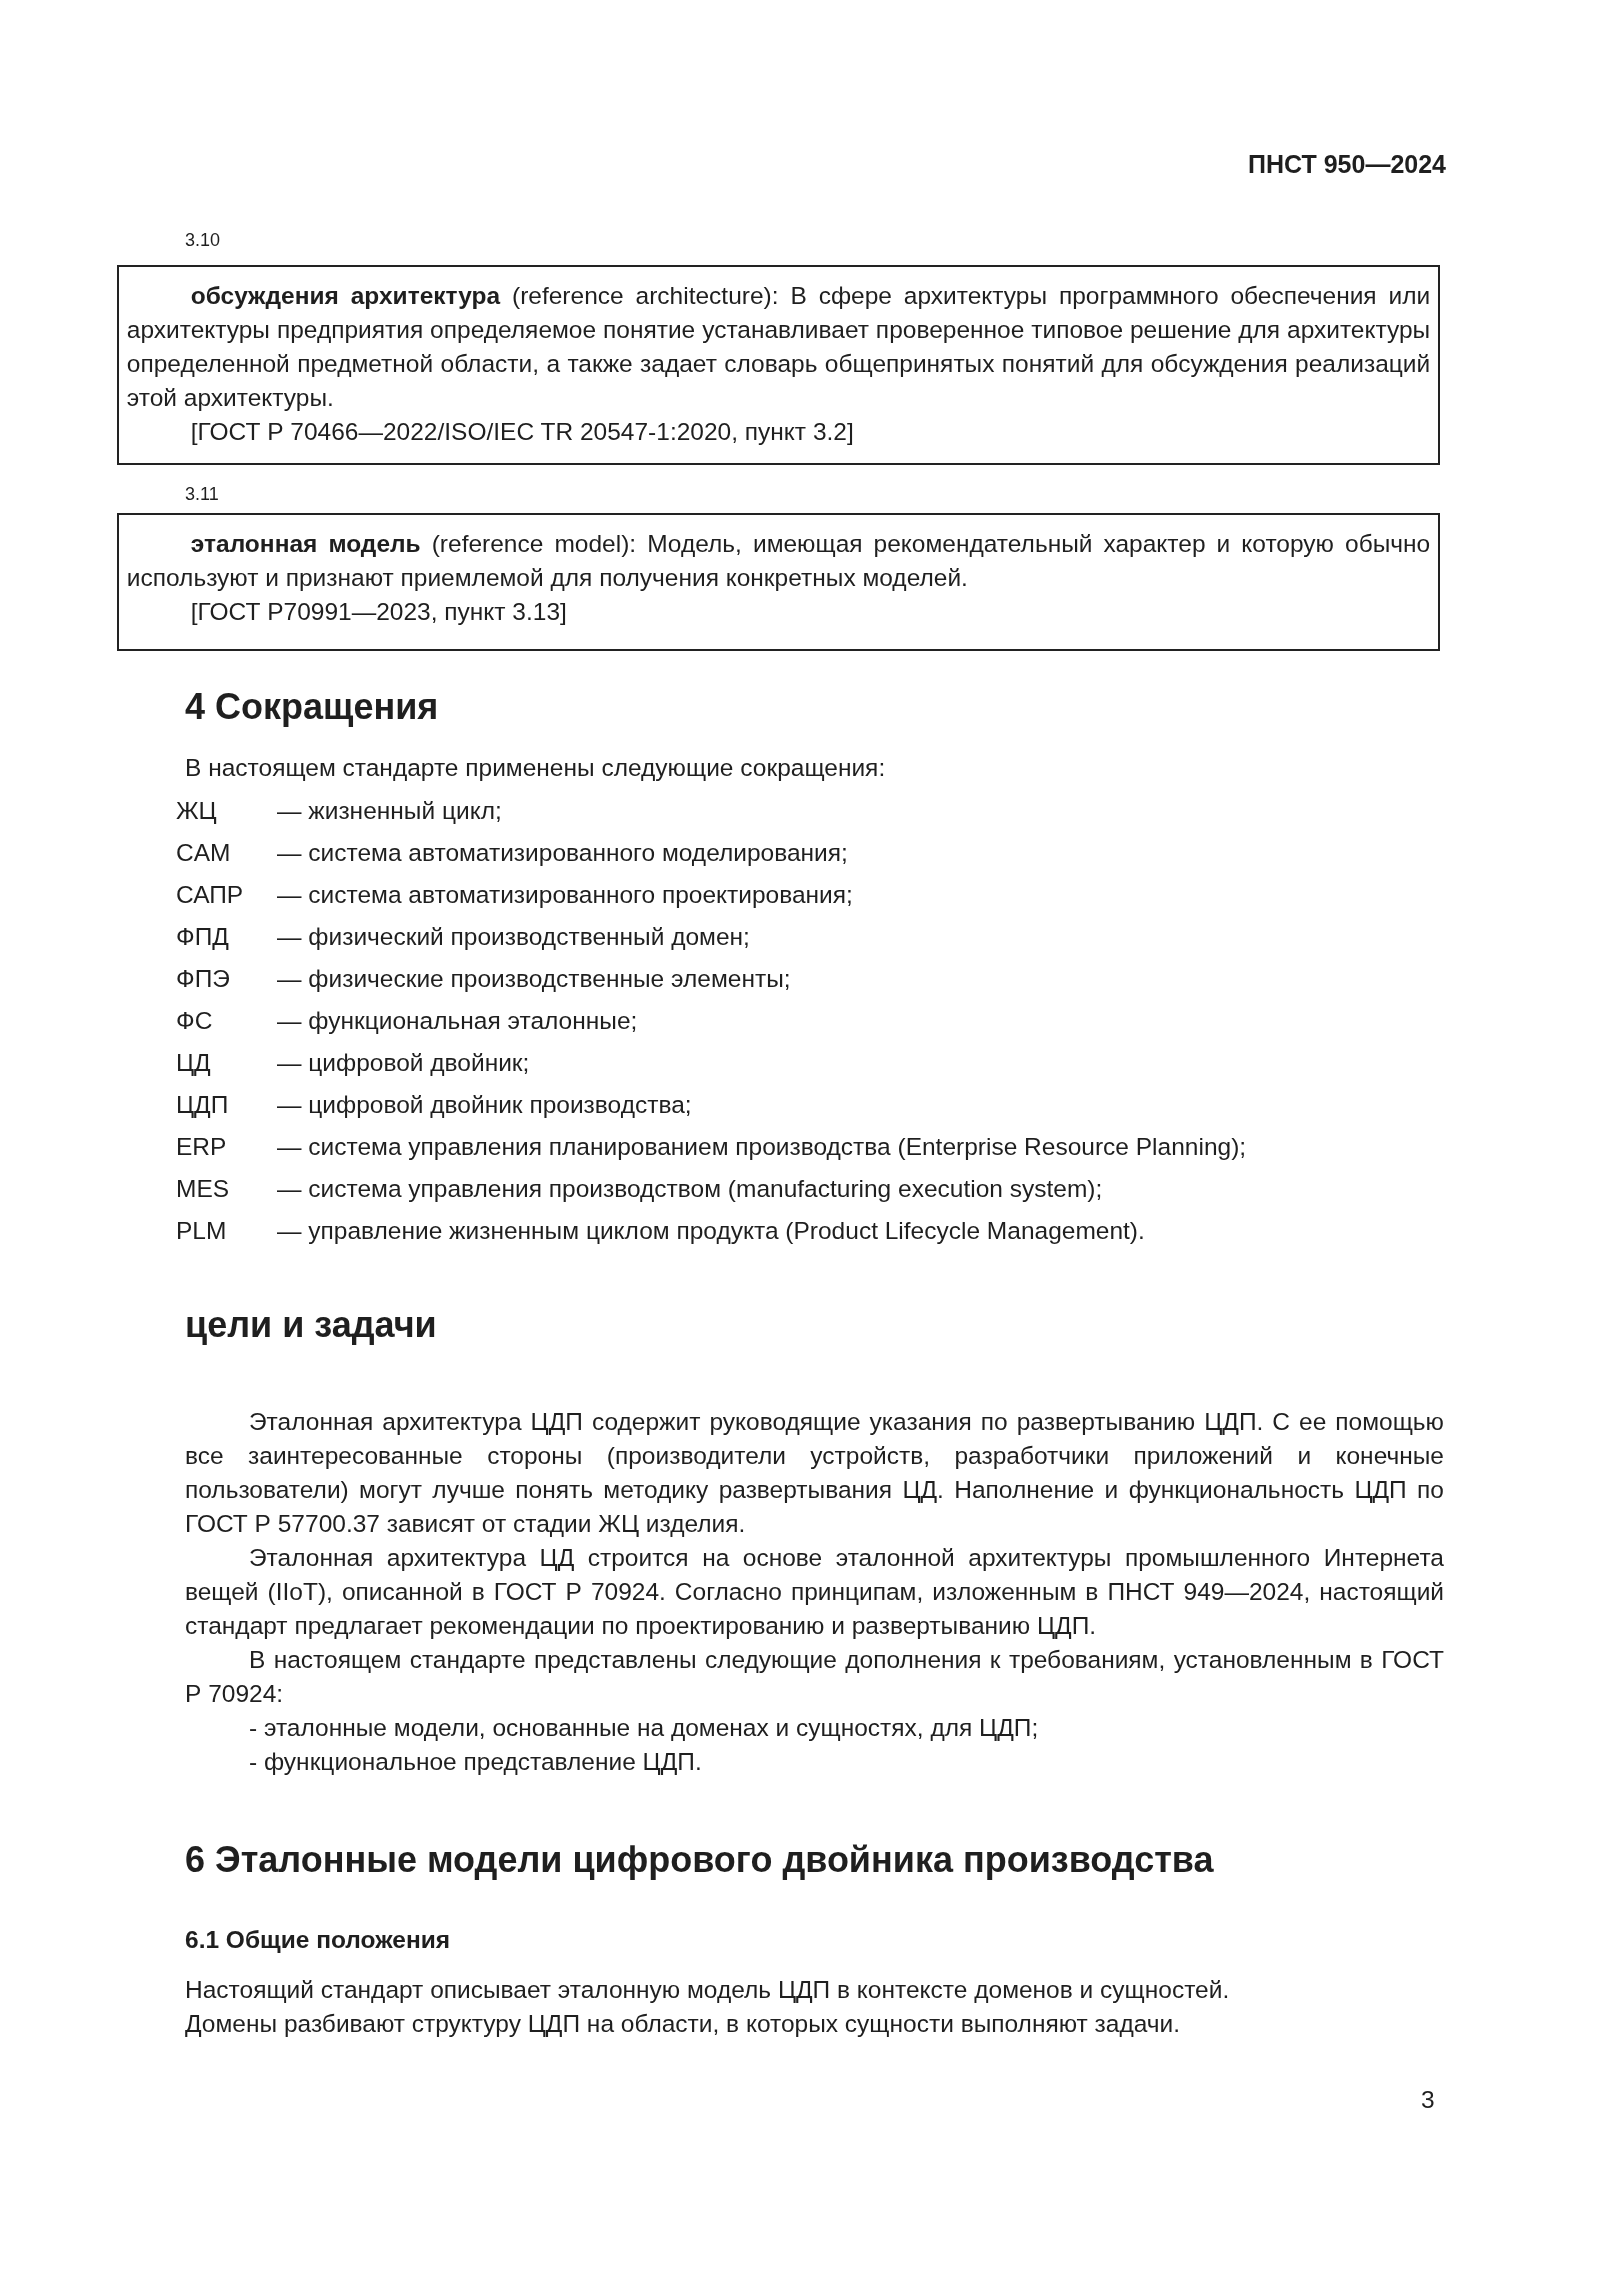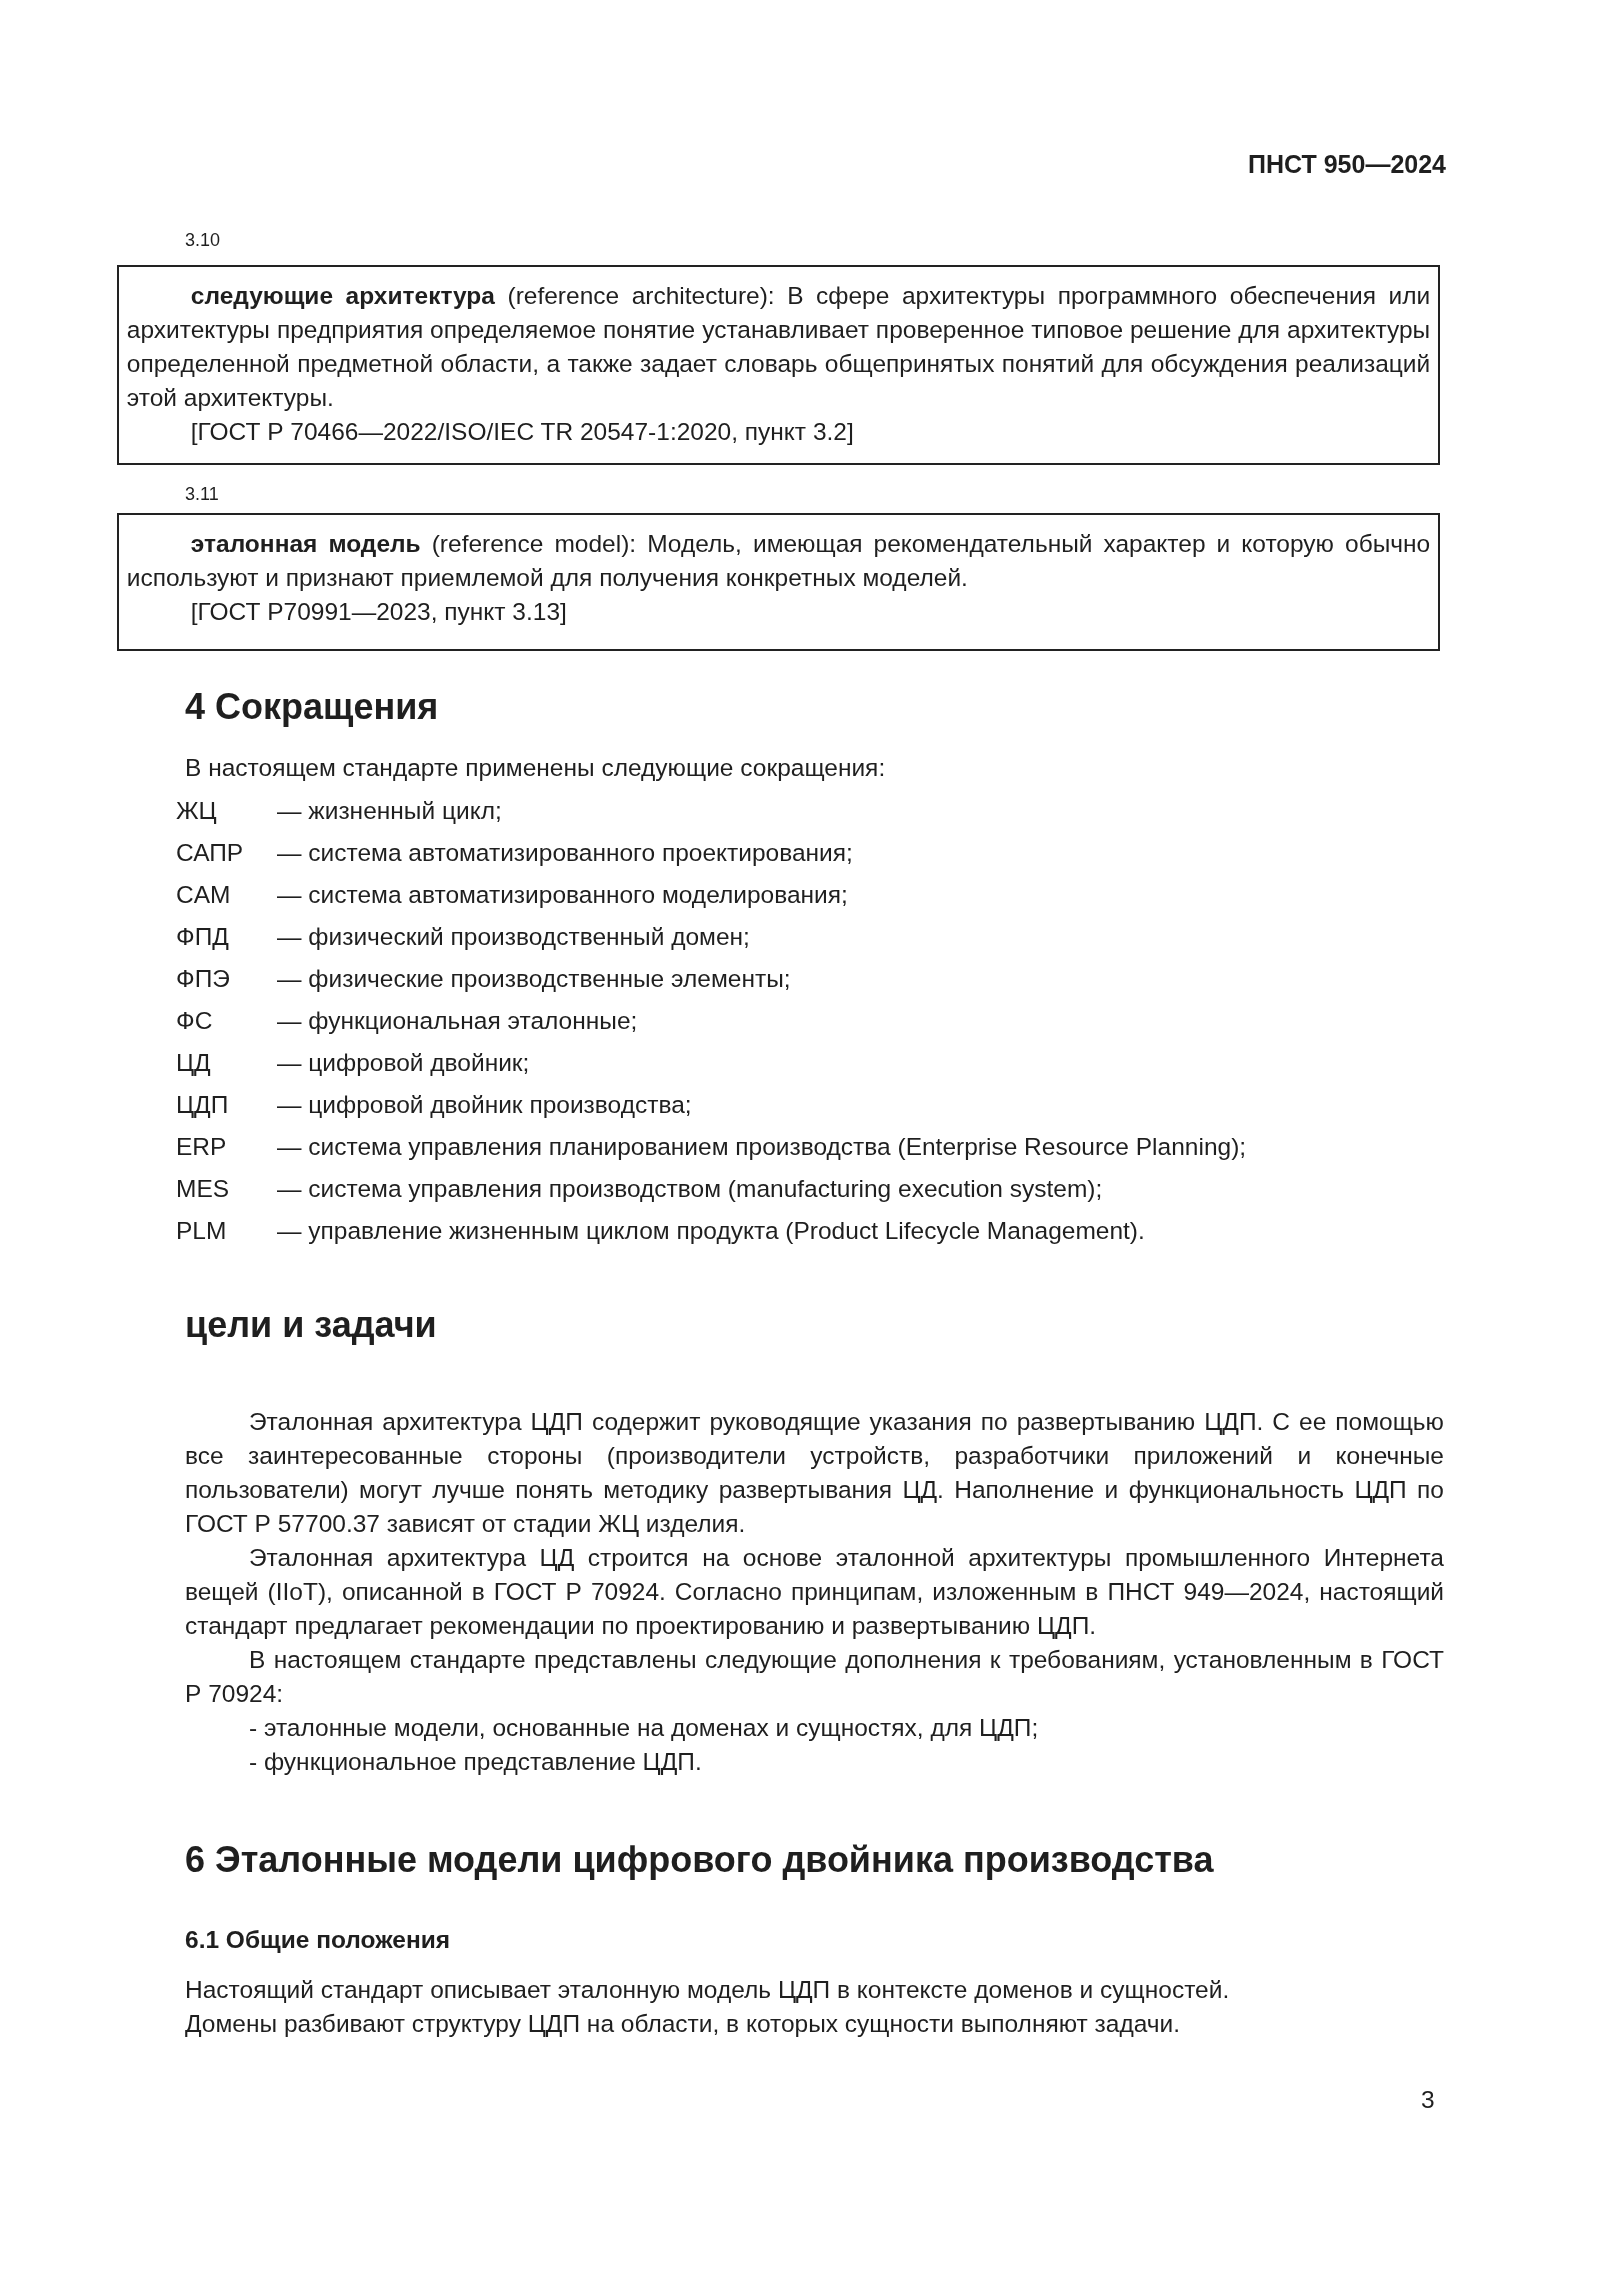--- a/index.html
+++ b/index.html
@@ -29,44 +29,44 @@
     .abbr-val { flex: 1; }
     .page-num { left: 1421px; top: 2083px; font-size: 24.5px; }
   </style>
 </head>
 <body>
 
 <div class="abs header-code">ПНСТ 950—2024</div>
 
 <div class="abs term-num" style="top:223px;">3.10</div>
 <div class="term-box" style="top:265px; height:200px;">
-  <p class="indent"><b>следующие архитектура</b><span> (reference architecture): </span><span>В сфере архитектуры программного обеспечения или архитектуры предприятия определяемое понятие устанавливает проверенное типовое решение для архитектуры определенной предметной области, а также задает словарь общепринятых понятий для обсуждения реализаций этой архитектуры.</span></p>
+  <p class="indent"><b>обсуждения архитектура</b><span> (reference architecture): </span><span>В сфере архитектуры программного обеспечения или архитектуры предприятия определяемое понятие устанавливает проверенное типовое решение для архитектуры определенной предметной области, а также задает словарь общепринятых понятий для обсуждения реализаций этой архитектуры.</span></p>
   <p class="src">[ГОСТ Р 70466—2022/ISO/IEC TR 20547-1:2020, пункт 3.2]</p>
 </div>
 
 <div class="abs term-num" style="top:477px;">3.11</div>
 <div class="term-box" style="top:513px; height:138px;">
   <p class="indent"><b>эталонная модель</b><span> (reference model): </span><span> Модель, имеющая рекомендательный характер и которую обычно используют и признают приемлемой для получения конкретных моделей.</span></p>
   <p class="src">[ГОСТ Р70991—2023, пункт 3.13]</p>
 </div>
 
 <div class="abs h1" style="top:686px;">4  Сокращения</div>
 <div class="abs" style="left:185px; top:751px;">В настоящем стандарте применены следующие сокращения:</div>
 <div class="abs abbr-list" style="top:790px;">
   <div class="abbr-row">
       <span class="abbr-key">ЖЦ</span>
       <span class="abbr-val">— жизненный цикл;</span>
     </div>
   <div class="abbr-row">
+      <span class="abbr-key">CAM</span>
+      <span class="abbr-val">— система автоматизированного моделирования;</span>
+    </div>
+  <div class="abbr-row">
       <span class="abbr-key">САПР</span>
       <span class="abbr-val">— система автоматизированного проектирования;</span>
-    </div>
-  <div class="abbr-row">
-      <span class="abbr-key">CAM</span>
-      <span class="abbr-val">— система автоматизированного моделирования;</span>
     </div>
   <div class="abbr-row">
       <span class="abbr-key">ФПД</span>
       <span class="abbr-val">— физический производственный домен;</span>
     </div>
   <div class="abbr-row">
       <span class="abbr-key">ФПЭ</span>
       <span class="abbr-val">— физические производственные элементы;</span>
     </div>
   <div class="abbr-row">

